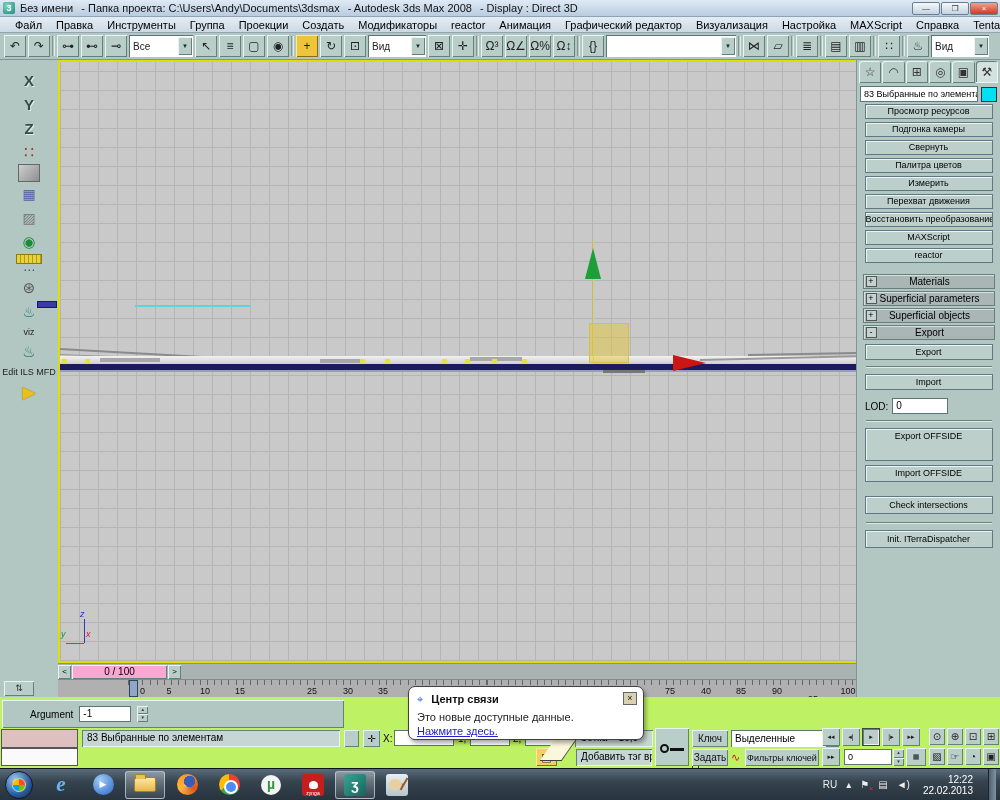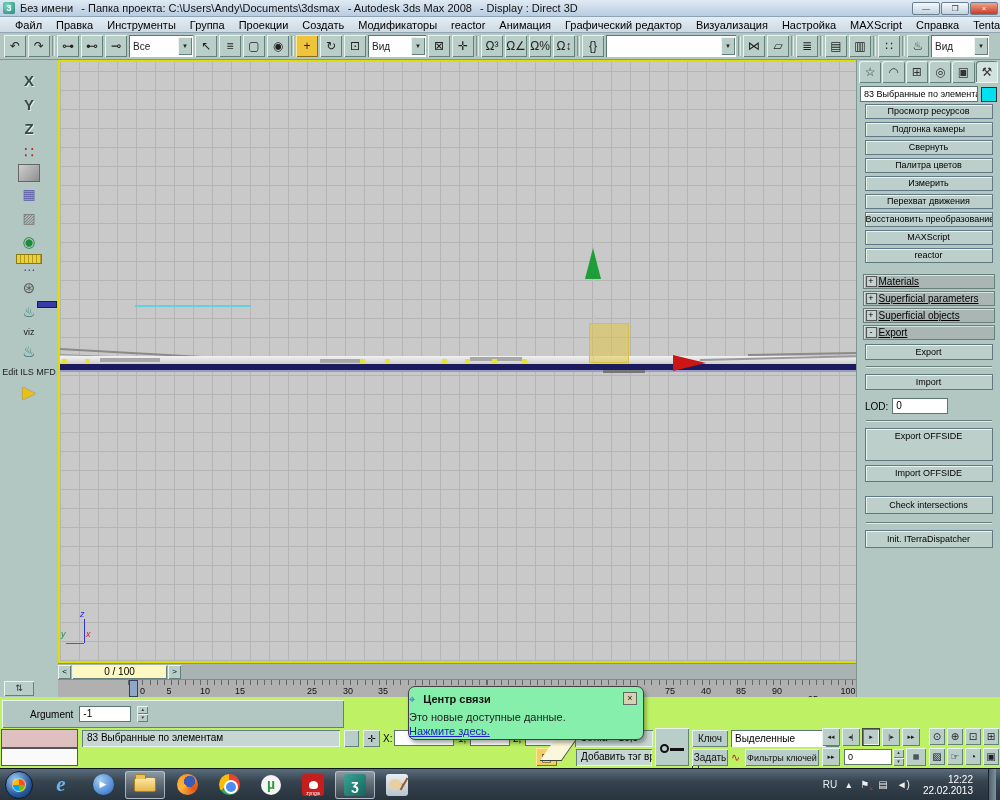--- a/index.html
+++ b/index.html
@@ -64,40 +64,40 @@
   .giz-red{position:absolute;left:613px;top:293px;width:0;height:0;border-top:8px solid transparent;border-bottom:8px solid transparent;border-left:33px solid #cc1515;}
   .axis-tripod{position:absolute;left:0px;top:545px;width:60px;height:50px;font-size:9px;font-style:italic;}
   .ax-z{position:absolute;left:20px;top:2px;color:#3333cc;}
   .ax-y{position:absolute;left:1px;top:22px;color:#11992a;}
   .ax-x{position:absolute;left:26px;top:22px;color:#cc2222;}
   .ax-vl{position:absolute;left:24px;top:12px;width:1px;height:24px;background:#3333cc;}
   .ax-hl{position:absolute;left:6px;top:36px;width:18px;height:1px;background:#11992a;}
   
   .timeslider{position:absolute;left:58px;top:663px;width:800px;height:16px;background:#a9b3b1;border-top:1px solid #7e9792;display:flex;align-items:center;}
   .ts-arrow{width:13px;height:14px;background:#b9cdc9;box-shadow:inset 1px 1px 0 #e9f3f0,inset -1px -1px 0 #63807b;font-size:8px;text-align:center;line-height:14px;}
-  .ts-handle{width:95px;height:14px;background:#fef9c3;box-shadow:inset 1px 1px 0 #e9f3f0,inset -1px -1px 0 #63807b;font-size:10px;text-align:center;line-height:14px;margin:0 1px;}
+  .ts-handle{width:95px;height:14px;background:#f9a8d4;box-shadow:inset 1px 1px 0 #e9f3f0,inset -1px -1px 0 #63807b;font-size:10px;text-align:center;line-height:14px;margin:0 1px;}
   .trackbar{position:absolute;left:58px;top:679px;width:800px;height:18px;background:#b0b0b0;border-top:1px solid #888;font-size:9px;}
   .tb-ticks{position:absolute;left:70px;top:0;width:726px;height:5px;background:repeating-linear-gradient(90deg,#666 0 1px,transparent 1px 7.17px);}
   .tb-label{position:absolute;top:6px;color:#111;transform:translateX(-50%);}
   .tb-marker{position:absolute;left:71px;top:0;width:9px;height:17px;background:#8fa8c8;border:1px solid #33415a;}
   .tb-cur{position:absolute;left:82px;top:6px;color:#111;}
   .tb-mini{position:absolute;left:-54px;top:1px;width:30px;height:15px;background:#b9cdc9;box-shadow:inset 1px 1px 0 #e9f3f0,inset -1px -1px 0 #63807b;font-size:9px;text-align:center;line-height:15px;color:#333;}
   
   .cmdpanel{position:absolute;left:856px;top:60px;width:144px;height:675px;background:#b2c6c2;border-left:1px solid #7e9792;}
   .cp-tabs{display:flex;height:24px;padding:1px 2px 0 2px;gap:1px;}
   .cp-tab{flex:1;height:22px;background:#b9cdc9;box-shadow:inset 1px 1px 0 #e9f3f0,inset -1px -1px 0 #63807b;display:flex;align-items:center;justify-content:center;font-size:12px;color:#333;border-radius:3px 3px 0 0;}
   .cp-tab.active{background:#d3e2de;box-shadow:inset -1px -1px 0 #e9f3f0,inset 1px 1px 0 #63807b;}
   .cp-fieldrow{display:flex;align-items:center;padding:2px 3px;gap:3px;height:20px;}
   .cp-field{flex:1;height:16px;background:#fff;border:1px solid #5c7672;font-size:9px;line-height:15px;padding-left:3px;white-space:nowrap;overflow:hidden;}
   .cp-swatch{width:16px;height:15px;background:#00e0f0;border:1px solid #333;}
   .pbtn{width:128px;height:15px;margin:0 auto 3px auto;background:#bccfcb;border:1px solid #5f7884;box-shadow:inset 1px 1px 0 #eaf4f1;font-size:9px;text-align:center;line-height:13px;white-space:nowrap;overflow:hidden;color:#000;}
   .pbtn.active{background:#f0c946;}
   .rollout{width:132px;height:15px;margin:0 auto 2px auto;background:#a9b6b3;border:1px solid #67807c;box-shadow:inset 1px 1px 0 #d6e2df;font-size:10px;display:flex;align-items:center;}
   .roll-sign{width:11px;height:11px;margin:0 2px;background:#c3d3cf;border:1px solid #555;font-size:9px;line-height:9px;text-align:center;}
-  .roll-lab{flex:1;text-align:left;margin-right:13px;text-decoration:underline;}
+  .roll-lab{flex:1;text-align:center;margin-right:13px;}
   .groove{width:126px;height:2px;margin:6px auto;border-top:1px solid #67807c;border-bottom:1px solid #dfeae7;}
   .lodrow{display:flex;align-items:center;margin:8px 8px 0 8px;font-size:10px;gap:4px;}
   .lodfield{width:56px;height:16px;background:#fff;border:1px solid #5c7672;font-size:10px;padding-left:3px;line-height:14px;}
   
   .statusarea{position:absolute;left:0;top:697px;width:1000px;height:71px;background:#bef264;}
   .argpanel{position:absolute;left:2px;top:3px;width:342px;height:28px;background:#b2c6c2;box-shadow:inset 1px 1px 0 #e9f3f0,inset -1px -1px 0 #63807b;display:flex;align-items:center;font-size:10px;padding-left:28px;gap:6px;}
   .argfield{width:52px;height:16px;background:#fff;border:1px solid #5c7672;font-size:10px;line-height:14px;padding-left:3px;}
   .spin{width:11px;height:16px;display:flex;flex-direction:column;}
   .spin span{flex:1;background:#b9cdc9;box-shadow:inset 1px 1px 0 #e9f3f0,inset -1px -1px 0 #63807b;font-size:5px;line-height:7px;text-align:center;color:#333;}
   .listener-pink{position:absolute;left:1px;top:32px;width:77px;height:19px;background:#dfc0c0;border:1px solid #555;}
@@ -116,21 +116,21 @@
   .pbrow{position:absolute;left:822px;top:31px;display:flex;gap:2px;}
   .pbb{width:18px;height:18px;background:#b9cdc9;box-shadow:inset 1px 1px 0 #e9f3f0,inset -1px -1px 0 #63807b;font-size:7px;display:flex;align-items:center;justify-content:center;color:#222;}
   .pbb.active{box-shadow:inset 1px 1px 0 #63807b,inset -1px -1px 0 #e9f3f0;border:1px solid #444;}
   .navrow1{position:absolute;left:929px;top:31px;display:flex;gap:2px;}
   .navrow2{position:absolute;left:929px;top:51px;display:flex;gap:2px;}
   .navb{width:16px;height:17px;background:#b9cdc9;box-shadow:inset 1px 1px 0 #e9f3f0,inset -1px -1px 0 #63807b;font-size:10px;display:flex;align-items:center;justify-content:center;color:#222;}
   .wave{color:#cc2222;font-size:11px;}
   .cubebtn{position:absolute;left:536px;top:51px;width:21px;height:18px;background:#f0d060;box-shadow:inset 1px 1px 0 #fce79a,inset -1px -1px 0 #8a6d10;font-size:11px;text-align:center;line-height:18px;color:#333;}
   .satmini{position:absolute;left:560px;top:55px;font-size:9px;color:#777;}
   
-  .balloon{position:absolute;left:408px;top:686px;width:236px;height:54px;background:#86efac;border:1px solid #404040;border-radius:7px;box-shadow:2px 3px 4px rgba(0,0,0,.35);z-index:50;font-size:11px;padding:6px 0;}
+  .balloon{position:absolute;left:408px;top:686px;width:236px;height:54px;background:#ffffff;border:1px solid #404040;border-radius:7px;box-shadow:2px 3px 4px rgba(0,0,0,.35);z-index:50;font-size:11px;padding:6px 8px;}
   .balloon-tail{position:absolute;left:548px;top:737px;width:22px;height:24px;background:#fbf7da;border-right:1px solid #404040;border-bottom:1px solid #404040;transform:skewX(-35deg);z-index:49;}
   .bl-title{font-weight:bold;color:#111;}
   .bl-ico{color:#3a6fd8;margin-right:5px;font-size:11px;}
   .bl-close{position:absolute;right:6px;top:5px;width:14px;height:13px;background:#d6d2b2;border:1px solid #666;font-size:9px;line-height:11px;text-align:center;color:#222;}
   .bl-body{margin-top:5px;color:#222;}
   .bl-link{color:#2222cc;text-decoration:underline;margin-top:2px;}
   
   .taskbar{position:absolute;left:0;top:768px;width:1000px;height:32px;background:linear-gradient(#5a6b7c,#36444f 40%,#27333d);border-top:1px solid #0e151a;display:flex;align-items:center;}
   .orb{width:28px;height:28px;margin:0 8px 0 5px;border-radius:50%;background:radial-gradient(circle at 35% 30%,#9ec7ef,#2a5a9e 60%,#123049);border:1px solid #0c1c2c;display:flex;align-items:center;justify-content:center;}
   .orbflag{width:14px;height:14px;border-radius:50%;background:conic-gradient(#f25022 0 25%,#7fba00 0 50%,#00a4ef 0 75%,#ffb900 0);border:1px solid rgba(255,255,255,.5);}

